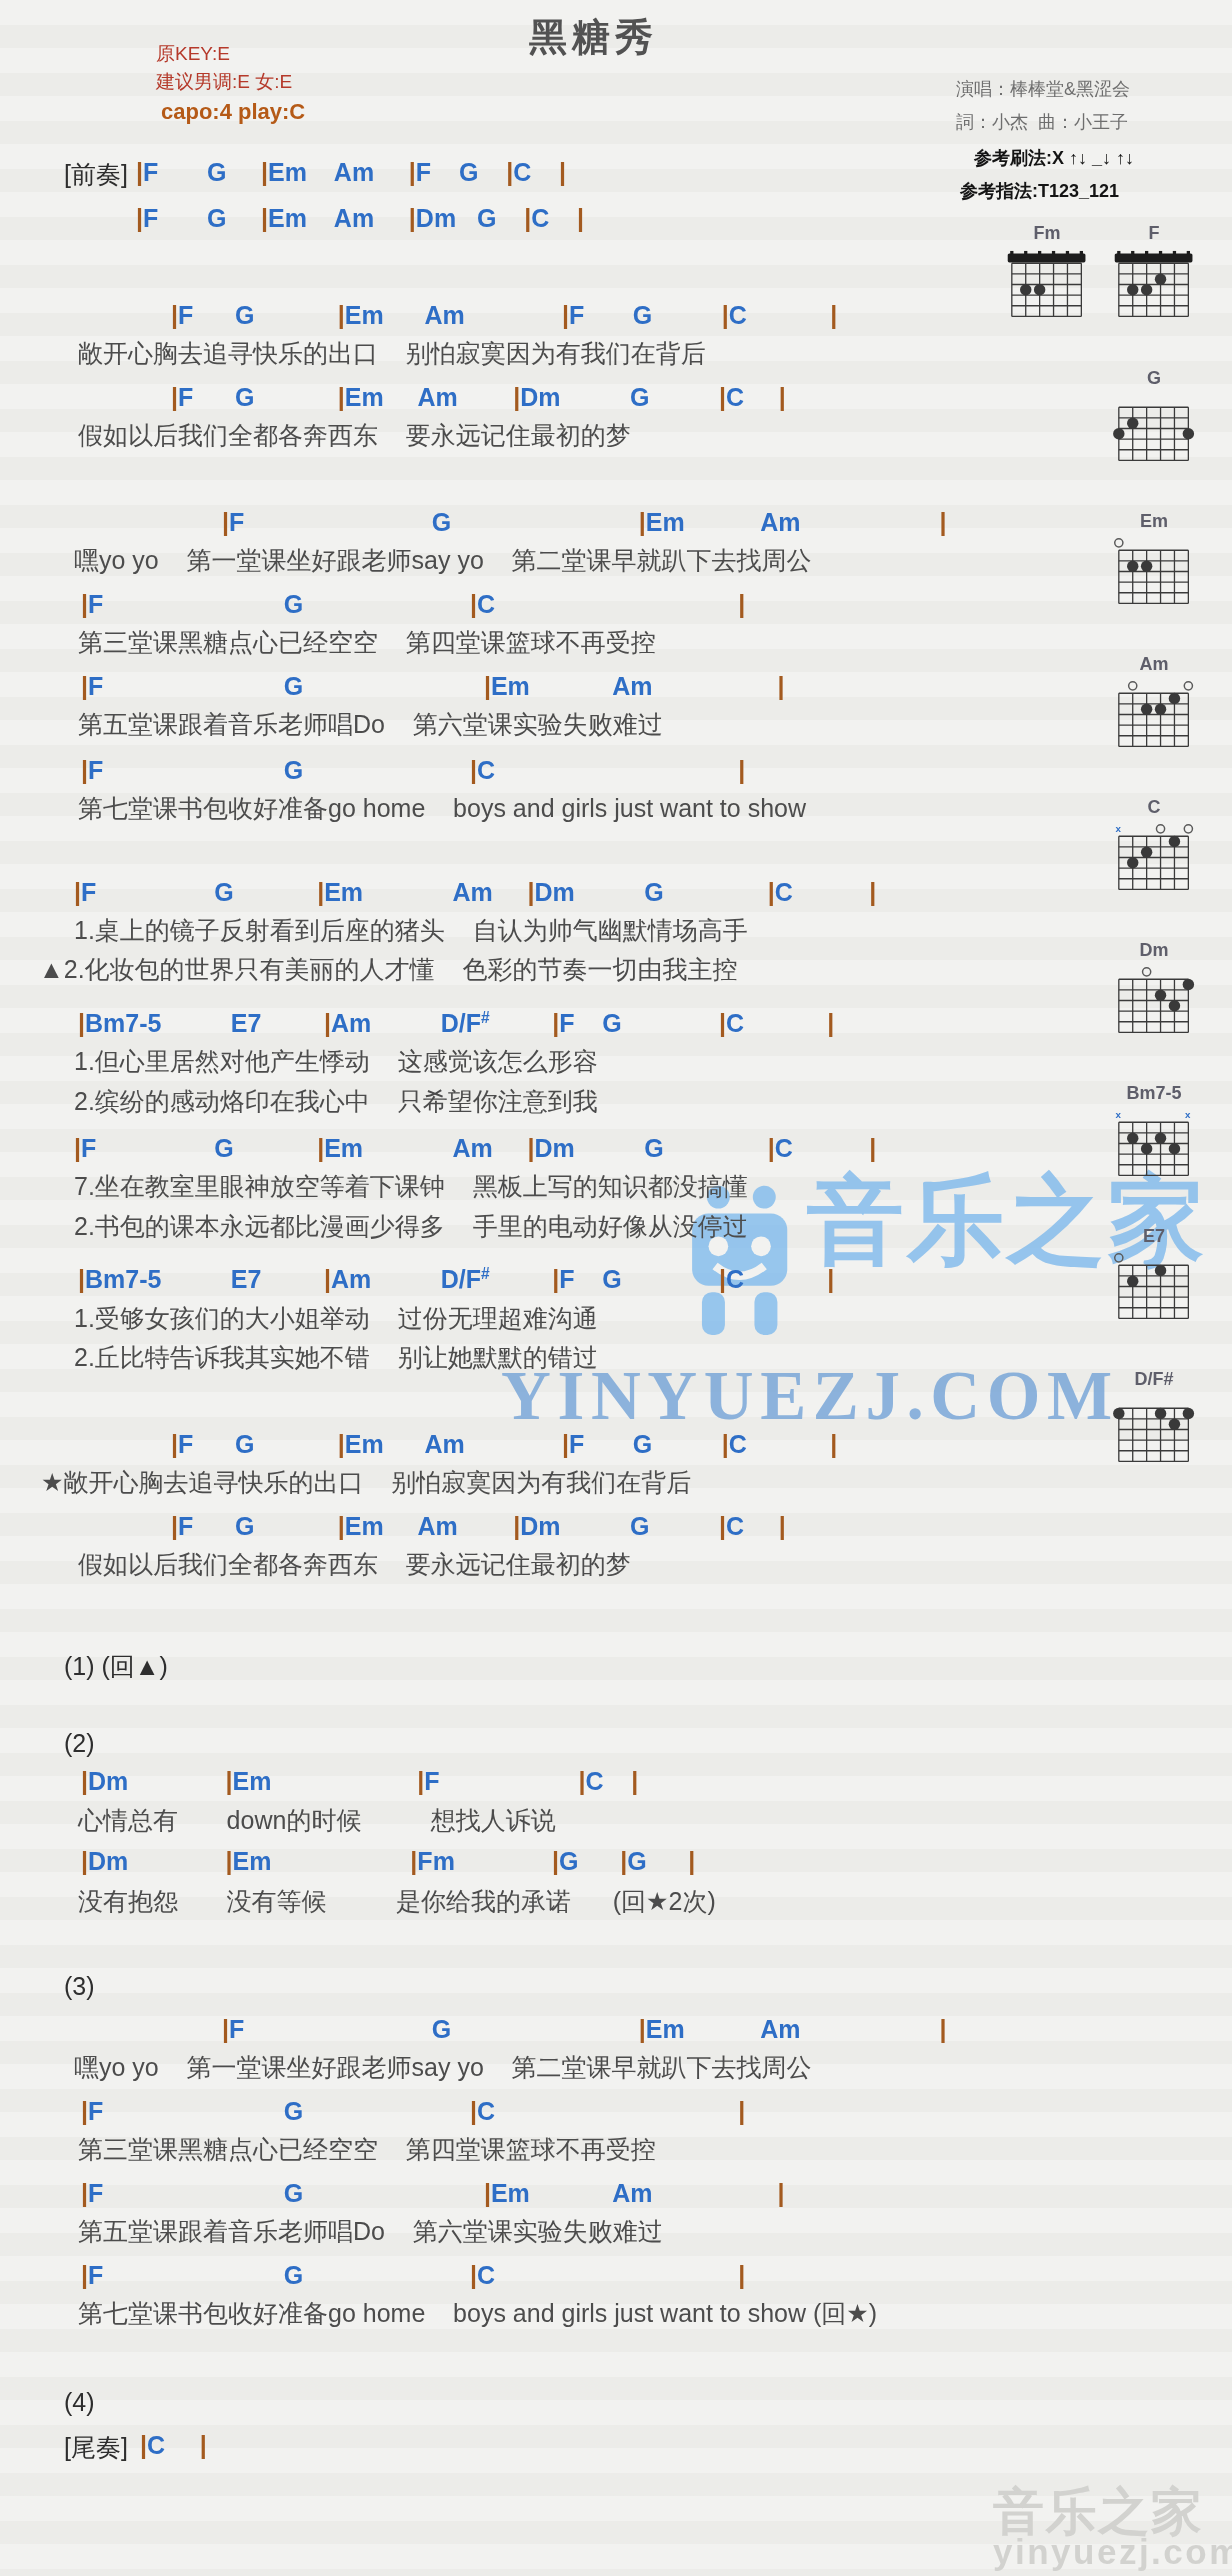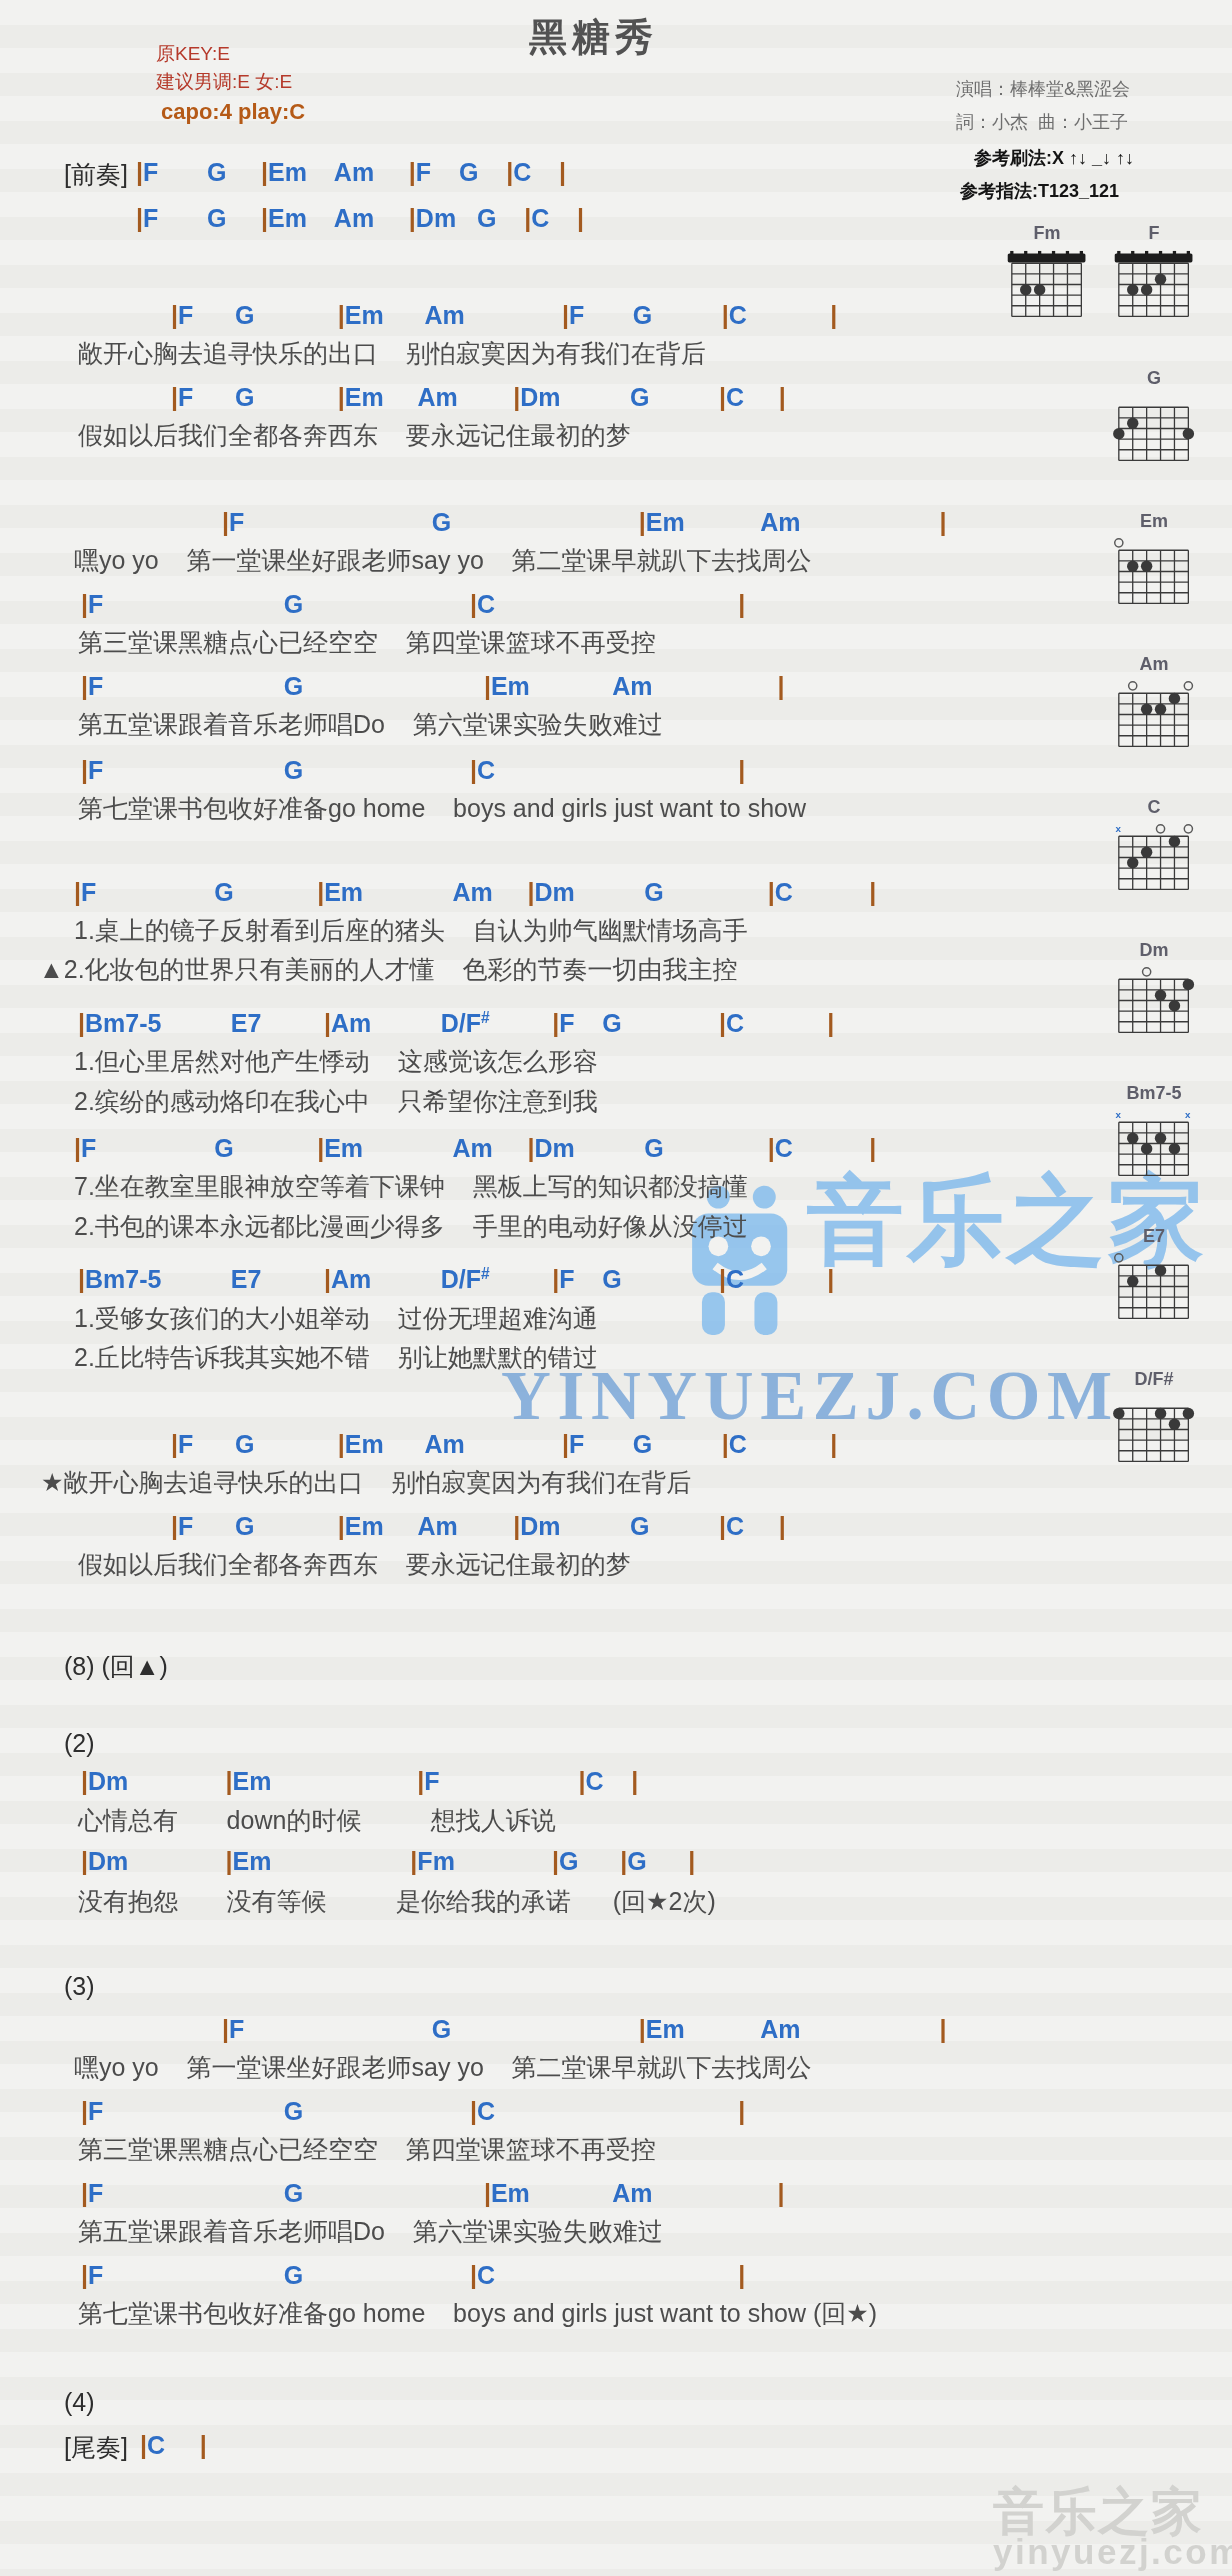--- a/index.html
+++ b/index.html
@@ -90,21 +90,21 @@
       <div class="abs ln-chords" style="left: 74px; top: 1134px;"><span class="bar">|</span><span class="chord">F                 G            </span><span class="bar">|</span><span class="chord">Em             Am     </span><span class="bar">|</span><span class="chord">Dm          G               </span><span class="bar">|</span><span class="chord">C           </span><span class="bar">|</span></div>
       <div class="abs ln-lyric" style="left: 74px; top: 1170px;">7.坐在教室里眼神放空等着下课钟    黑板上写的知识都没搞懂</div>
       <div class="abs ln-lyric" style="left: 74px; top: 1210px;">2.书包的课本永远都比漫画少得多    手里的电动好像从没停过</div>
       <div class="abs ln-chords" style="left: 78px; top: 1265px;"><span class="bar">|</span><span class="chord">Bm7-5          E7         </span><span class="bar">|</span><span class="chord">Am          D/F<sup>#</sup>         </span><span class="bar">|</span><span class="chord">F    G              </span><span class="bar">|</span><span class="chord">C            </span><span class="bar">|</span></div>
       <div class="abs ln-lyric" style="left: 74px; top: 1302px;">1.受够女孩们的大小姐举动    过份无理超难沟通</div>
       <div class="abs ln-lyric" style="left: 74px; top: 1341px;">2.丘比特告诉我其实她不错    别让她默默的错过</div>
       <div class="abs ln-chords" style="left: 171px; top: 1430px;"><span class="bar">|</span><span class="chord">F      G            </span><span class="bar">|</span><span class="chord">Em      Am              </span><span class="bar">|</span><span class="chord">F       G          </span><span class="bar">|</span><span class="chord">C            </span><span class="bar">|</span></div>
       <div class="abs ln-lyric" style="left: 41px; top: 1466px;">★敞开心胸去追寻快乐的出口    别怕寂寞因为有我们在背后</div>
       <div class="abs ln-chords" style="left: 171px; top: 1512px;"><span class="bar">|</span><span class="chord">F      G            </span><span class="bar">|</span><span class="chord">Em     Am        </span><span class="bar">|</span><span class="chord">Dm          G          </span><span class="bar">|</span><span class="chord">C     </span><span class="bar">|</span></div>
       <div class="abs ln-lyric" style="left: 78px; top: 1548px;">假如以后我们全都各奔西东    要永远记住最初的梦</div>
-      <div class="abs ln-label" style="left: 64px; top: 1650px;">(8) (回▲)</div>
+      <div class="abs ln-label" style="left: 64px; top: 1650px;">(1) (回▲)</div>
       <div class="abs ln-label" style="left: 64px; top: 1729px;">(2)</div>
       <div class="abs ln-chords" style="left: 81px; top: 1767px; text-align: center;"><span class="bar">|</span><span class="chord">Dm              </span><span class="bar">|</span><span class="chord">Em                     </span><span class="bar">|</span><span class="chord">F                    </span><span class="bar">|</span><span class="chord">C    </span><span class="bar">|</span></div>
       <div class="abs ln-lyric" style="left: 78px; top: 1804px;">心情总有       down的时候          想找人诉说</div>
       <div class="abs ln-chords" style="left: 81px; top: 1847px;"><span class="bar">|</span><span class="chord">Dm              </span><span class="bar">|</span><span class="chord">Em                    </span><span class="bar">|</span><span class="chord">Fm              </span><span class="bar">|</span><span class="chord">G      </span><span class="bar">|</span><span class="chord">G      </span><span class="bar">|</span></div>
       <div class="abs ln-lyric" style="left: 78px; top: 1885px;">没有抱怨       没有等候          是你给我的承诺      (回★2次)</div>
       <div class="abs ln-label" style="left: 64px; top: 1972px;">(3)</div>
       <div class="abs ln-chords" style="left: 222px; top: 2015px;"><span class="bar">|</span><span class="chord">F                           G                           </span><span class="bar">|</span><span class="chord">Em           Am                    </span><span class="bar">|</span></div>
       <div class="abs ln-lyric" style="left: 74px; top: 2051px;">嘿yo yo    第一堂课坐好跟老师say yo    第二堂课早就趴下去找周公</div>
       <div class="abs ln-chords" style="left: 81px; top: 2097px;"><span class="bar">|</span><span class="chord">F                          G                        </span><span class="bar">|</span><span class="chord">C                                   </span><span class="bar">|</span></div>
       <div class="abs ln-lyric" style="left: 78px; top: 2133px;">第三堂课黑糖点心已经空空    第四堂课篮球不再受控</div>

